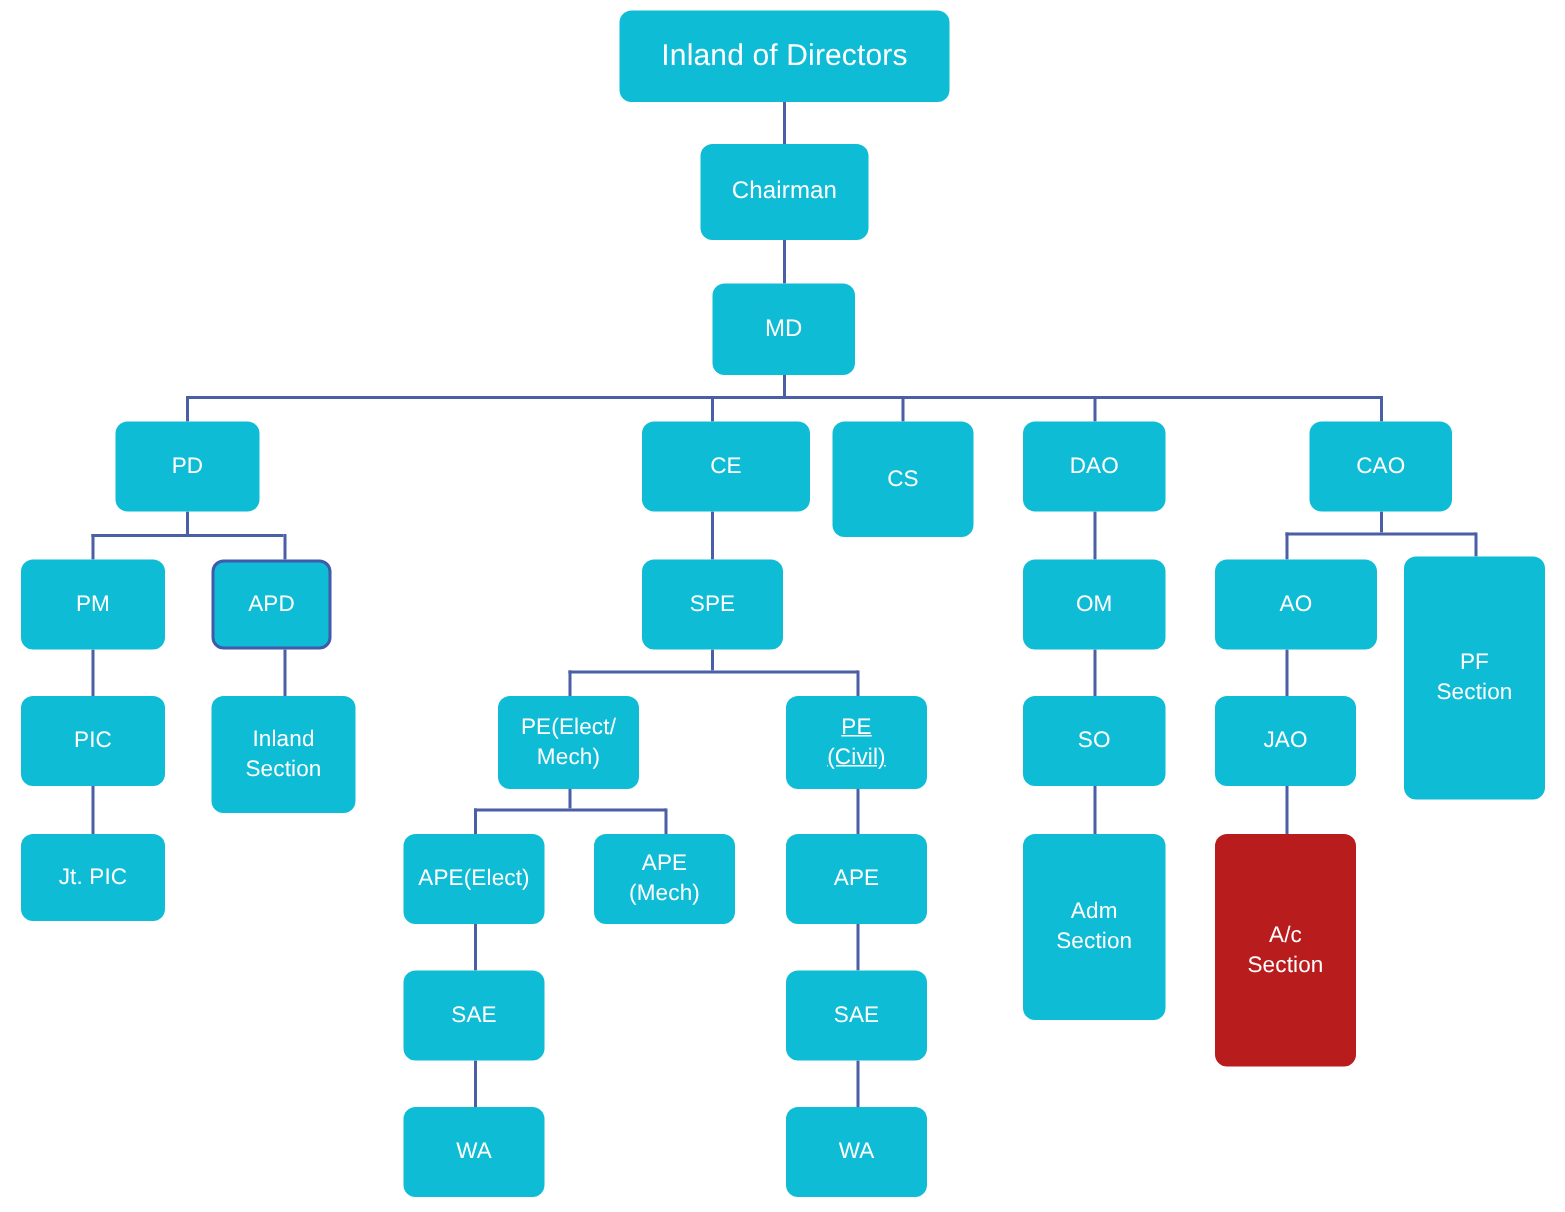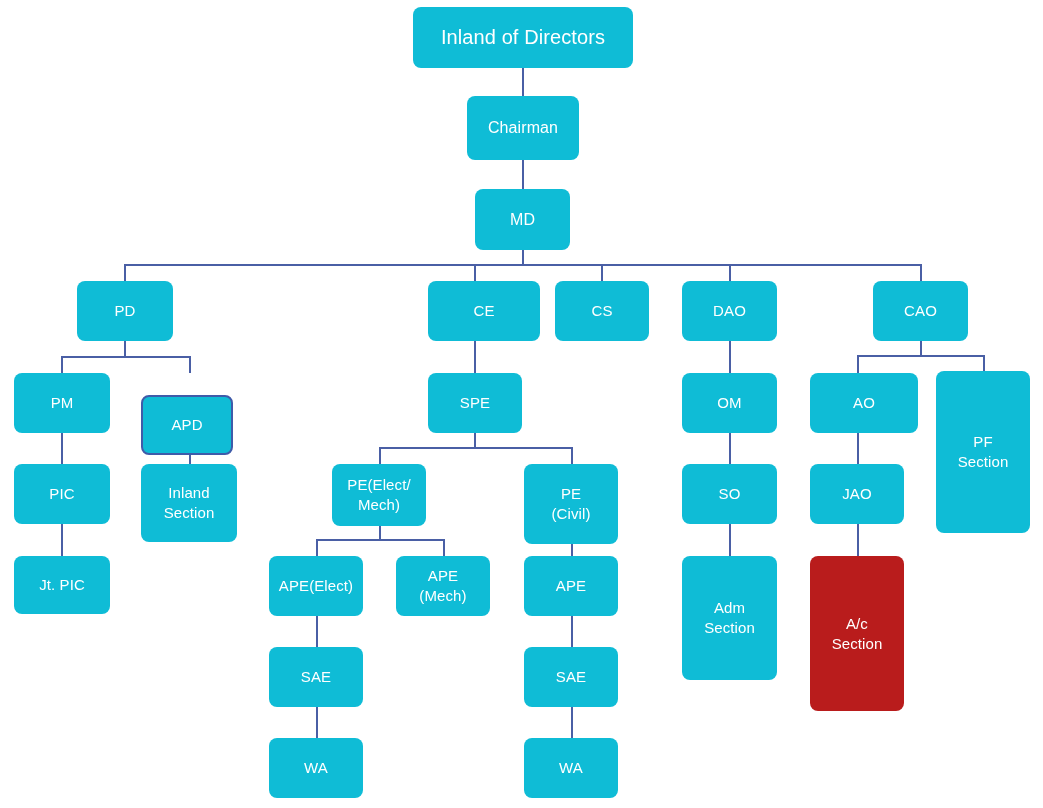--- a/index.html
+++ b/index.html
@@ -86,36 +86,36 @@
     <div class="connector h" style="left: 857px; top: 355px; background: rgb(74, 95, 165); width: 127px;"></div>
     <div class="connector v" style="left: 857px; top: 355px; background: rgb(74, 95, 165); height: 18px;"></div>
     <div class="connector v" style="left: 983px; top: 355px; background: rgb(74, 95, 165); height: 16px;"></div>
     <div class="connector v" style="left: 857px; top: 433px; background: rgb(74, 95, 165); height: 31px;"></div>
     <div class="connector v" style="left: 857px; top: 524px; background: rgb(74, 95, 165); height: 32px;"></div>
     <div class="node" style="left: 413px; top: 7px; width: 220px; height: 61px; font-size: 20px; background: rgb(15, 188, 214); color: rgb(255, 255, 255);">Inland of Directors</div>
     <div class="node" style="left: 467px; top: 96px; width: 112px; height: 64px; font-size: 16px; background: rgb(15, 188, 214); color: rgb(255, 255, 255);">Chairman</div>
     <div class="node" style="left: 475px; top: 189px; width: 95px; height: 61px; font-size: 16px; background: rgb(15, 188, 214); color: rgb(255, 255, 255);">MD</div>
     <div class="node" style="left: 77px; top: 281px; width: 96px; height: 60px; font-size: 15px; background: rgb(15, 188, 214); color: rgb(255, 255, 255);">PD</div>
     <div class="node" style="left: 428px; top: 281px; width: 112px; height: 60px; font-size: 15px; background: rgb(15, 188, 214); color: rgb(255, 255, 255);">CE</div>
-    <div class="node" style="left: 555px; top: 281px; width: 94px; height: 60px; font-size: 15px; background: rgb(15, 188, 214); color: rgb(255, 255, 255);">CS</div>
+    <div class="node" style="left: 555px; top: 281px; width: 94px; height: 77px; font-size: 15px; background: rgb(15, 188, 214); color: rgb(255, 255, 255);">CS</div>
     <div class="node" style="left: 682px; top: 281px; width: 95px; height: 60px; font-size: 15px; background: rgb(15, 188, 214); color: rgb(255, 255, 255);">DAO</div>
     <div class="node" style="left: 873px; top: 281px; width: 95px; height: 60px; font-size: 15px; background: rgb(15, 188, 214); color: rgb(255, 255, 255);">CAO</div>
     <div class="node" style="left: 14px; top: 373px; width: 96px; height: 60px; font-size: 15px; background: rgb(15, 188, 214); color: rgb(255, 255, 255);">PM</div>
-    <div class="node highlight" style="left: 141px; top: 373px; width: 92px; height: 60px; font-size: 15px; background: rgb(15, 188, 214); color: rgb(255, 255, 255); border-color: rgb(63, 91, 169); margin-top: 22px;">APD</div>
+    <div class="node highlight" style="left: 141px; top: 373px; width: 80px; height: 60px; font-size: 15px; background: rgb(15, 188, 214); color: rgb(255, 255, 255); border-color: rgb(63, 91, 169);">APD</div>
     <div class="node" style="left: 428px; top: 373px; width: 94px; height: 60px; font-size: 15px; background: rgb(15, 188, 214); color: rgb(255, 255, 255);">SPE</div>
     <div class="node" style="left: 682px; top: 373px; width: 95px; height: 60px; font-size: 15px; background: rgb(15, 188, 214); color: rgb(255, 255, 255);">OM</div>
     <div class="node" style="left: 810px; top: 373px; width: 108px; height: 60px; font-size: 15px; background: rgb(15, 188, 214); color: rgb(255, 255, 255);">AO</div>
     <div class="node" style="left: 936px; top: 371px; width: 94px; height: 162px; font-size: 15px; background: rgb(15, 188, 214); color: rgb(255, 255, 255);">PF
 Section</div>
     <div class="node" style="left: 14px; top: 464px; width: 96px; height: 60px; font-size: 15px; background: rgb(15, 188, 214); color: rgb(255, 255, 255);">PIC</div>
     <div class="node" style="left: 141px; top: 464px; width: 96px; height: 78px; font-size: 15px; background: rgb(15, 188, 214); color: rgb(255, 255, 255);">Inland
 Section</div>
     <div class="node" style="left: 332px; top: 464px; width: 94px; height: 62px; font-size: 15px; background: rgb(15, 188, 214); color: rgb(255, 255, 255);">PE(Elect/
 Mech)</div>
-    <div class="node" style="left: 524px; top: 464px; width: 94px; height: 80px; font-size: 15px; background: rgb(15, 188, 214); color: rgb(255, 255, 255);">PE
+    <div class="node" style="left: 524px; top: 464px; width: 94px; height: 62px; font-size: 15px; background: rgb(15, 188, 214); color: rgb(255, 255, 255); text-decoration: underline;">PE
 (Civil)</div>
     <div class="node" style="left: 682px; top: 464px; width: 95px; height: 60px; font-size: 15px; background: rgb(15, 188, 214); color: rgb(255, 255, 255);">SO</div>
     <div class="node" style="left: 810px; top: 464px; width: 94px; height: 60px; font-size: 15px; background: rgb(15, 188, 214); color: rgb(255, 255, 255);">JAO</div>
     <div class="node" style="left: 14px; top: 556px; width: 96px; height: 58px; font-size: 15px; background: rgb(15, 188, 214); color: rgb(255, 255, 255);">Jt. PIC</div>
     <div class="node" style="left: 269px; top: 556px; width: 94px; height: 60px; font-size: 15px; background: rgb(15, 188, 214); color: rgb(255, 255, 255);">APE(Elect)</div>
     <div class="node" style="left: 396px; top: 556px; width: 94px; height: 60px; font-size: 15px; background: rgb(15, 188, 214); color: rgb(255, 255, 255);">APE
 (Mech)</div>
     <div class="node" style="left: 524px; top: 556px; width: 94px; height: 60px; font-size: 15px; background: rgb(15, 188, 214); color: rgb(255, 255, 255);">APE</div>
     <div class="node" style="left: 682px; top: 556px; width: 95px; height: 124px; font-size: 15px; background: rgb(15, 188, 214); color: rgb(255, 255, 255);">Adm
 Section</div>

